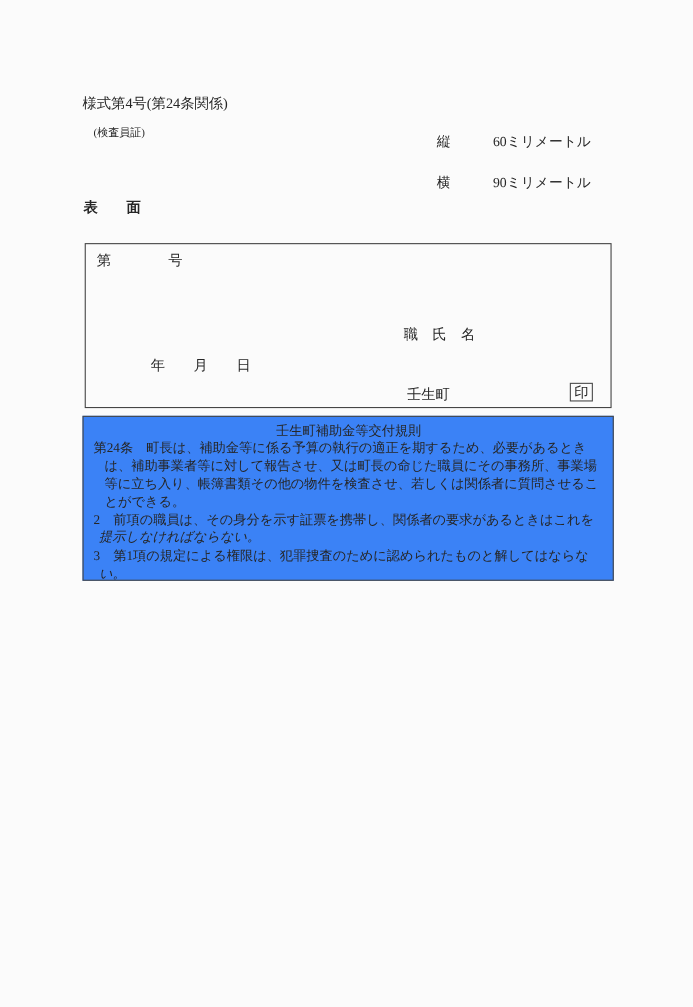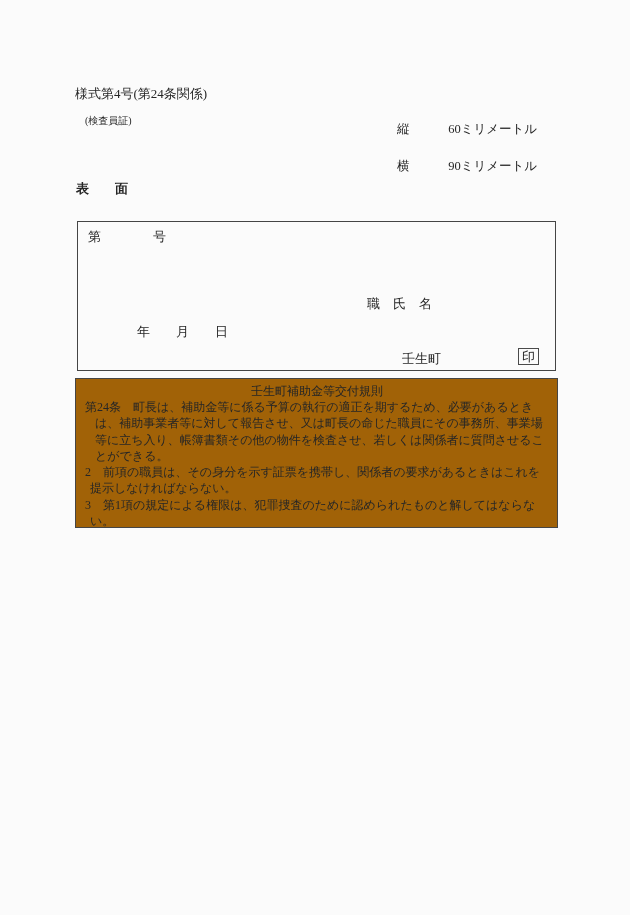--- a/index.html
+++ b/index.html
@@ -38,51 +38,51 @@
   }
   .card-box .abs { font-size: 13px; }
   .card-number { left: 10px; top: 6px; }
   .card-number .num-gap { display: inline-block; width: 52px; }
   .card-title {
     left: 0; top: 40px; width: 100%;
     text-align: center; letter-spacing: 5px;
   }
   .card-name   { left: 289px; top: 73px; }
   .card-date   { left: 59px;  top: 101px; }
-  .card-issuer { left: 324px; top: 128px; text-align: center; }
+  .card-issuer { left: 292px; top: 128px; text-align: center; }
   .card-seal {
     left: 440px; top: 126px;
     width: 19px; height: 15px;
     border: 1px solid #4a4a4a;
     font-size: 12px; line-height: 15px;
     text-align: center;
   }
 
   
   .reg-box {
     position: absolute;
     left: 75px; top: 378px;
     width: 483px; height: 150px;
     border: 1px solid #454545;
     box-sizing: border-box;
-    background: #a16207;
+    background: #3b82f6;
     padding: 4px 8px 0 9px;
     font-size: 12px;
   }
   .reg-title {
     text-align: center;
     line-height: 16px;
     white-space: nowrap;
   }
   .reg-line {
     line-height: 16.3px;
     white-space: nowrap;
   }
   .ind-full { padding-left: 10px; }
-  .ind-half { padding-left: 5px; }
+  .ind-half { padding-left: 5px; font-style: italic; }
 </style>
 </head>
 <body>
 
 <div class="page">
 
   <div class="abs form-number">様式第4号(第24条関係)</div>
   <div class="abs form-subtitle">(検査員証)</div>
 
   <div class="abs dim-row dim-1">

